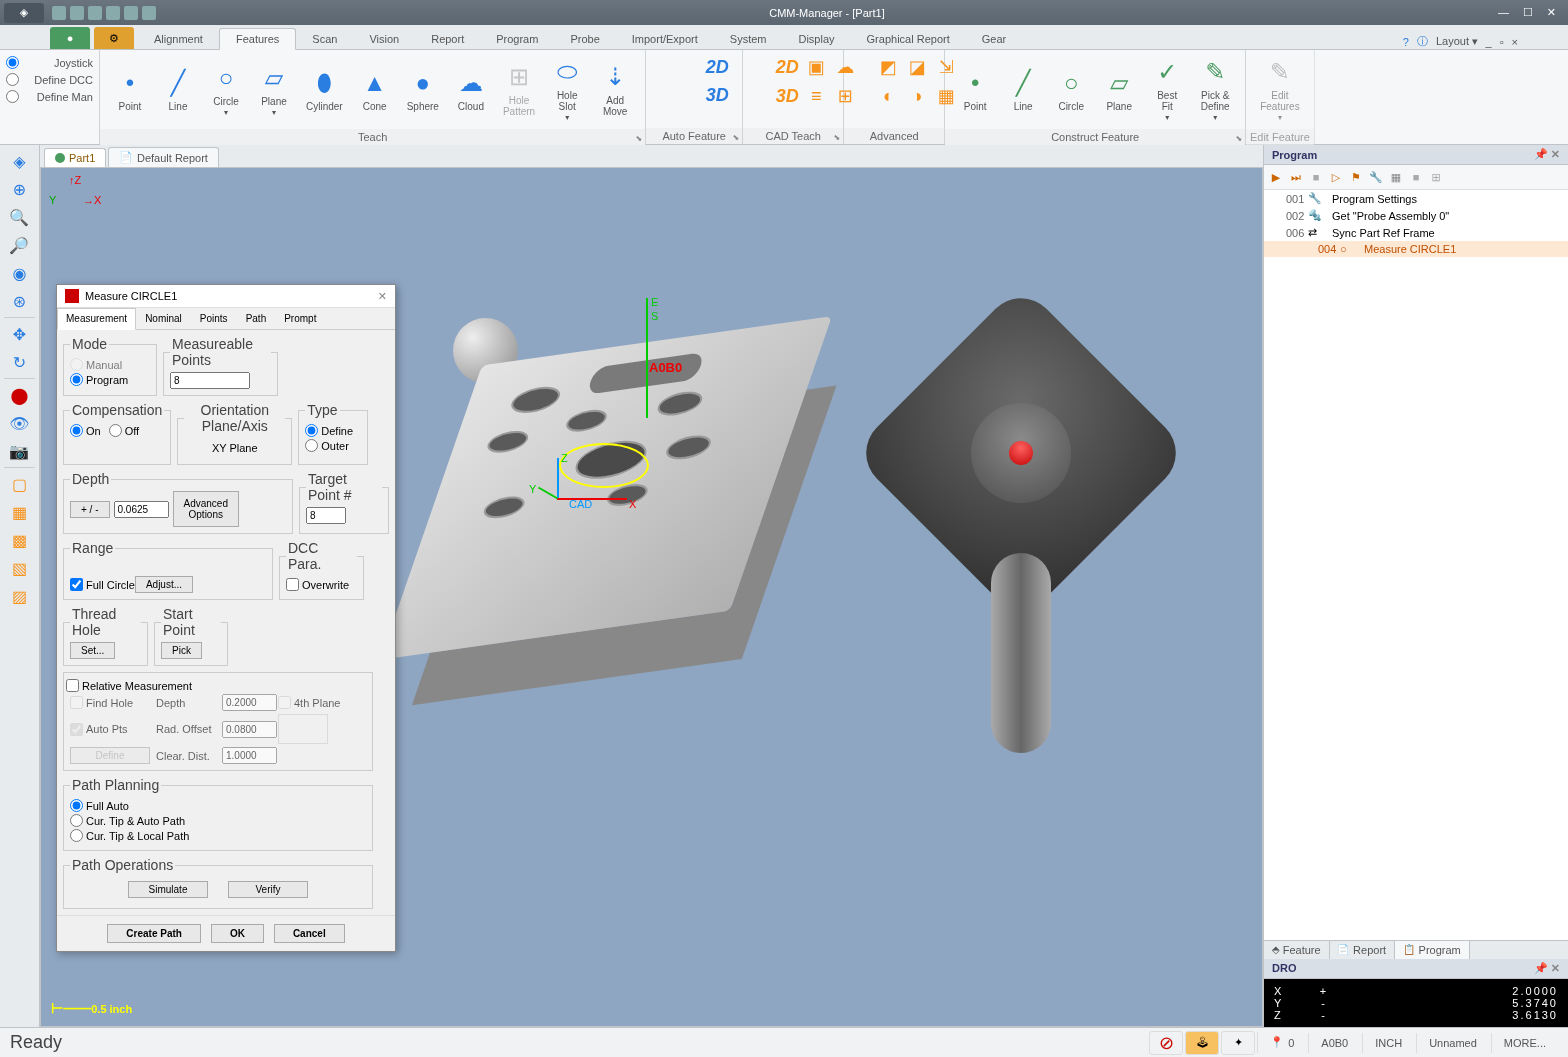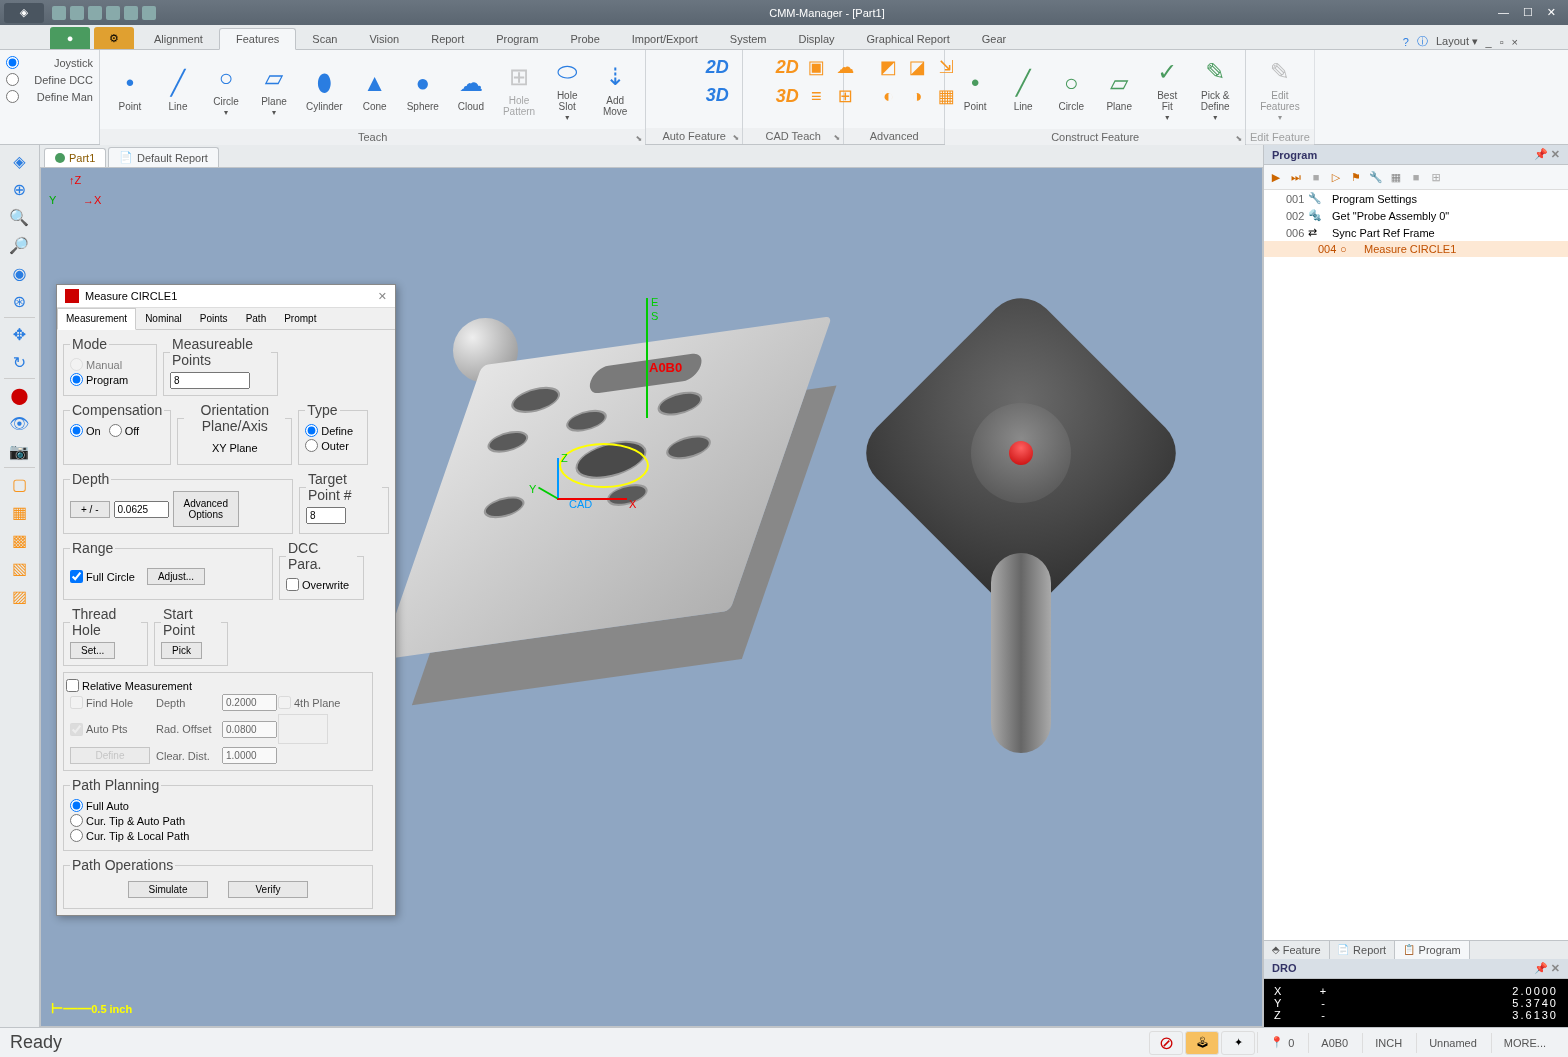--- a/index.html
+++ b/index.html
@@ -553,21 +553,21 @@
       <legend>Depth</legend>
       <button>+ / -</button>
       <input type="text" value="0.0625" style="">
       <button style="white-space:pre;height:36px">Advanced
 Options</button>
     </fieldset>
     <fieldset style="width:90px">
       <legend>Target Point #</legend>
       <input type="text" style="width: 40px;" value="8">
     </fieldset>
-    <fieldset style="width:210px;display:flex;align-items:center;gap:12px">
+    <fieldset style="width:210px;display:flex;align-items:flex-end;gap:0">
       <legend>Range</legend>
       <label>
           <input type="checkbox" checked="" style="">
           <span>Full Circle</span>
         </label>
       <button>Adjust...</button>
     </fieldset>
     <fieldset style="width:85px">
       <legend>DCC Para.</legend>
       <label>
@@ -628,20 +628,25 @@
         </label>
     </fieldset>
     <fieldset style="width:310px">
       <legend>Path Operations</legend>
       <div style="display:flex;gap:20px;justify-content:center;padding:4px">
         <button style="width:80px">Simulate</button>
         <button style="width:80px">Verify</button>
       </div>
     </fieldset>
   </div>
+  <div class="dlg-btns">
+    <button style="font-weight:bold">Create Path</button>
+    <button style="font-weight:bold">OK</button>
+    <button style="font-weight:bold">Cancel</button>
+  </div>
 </div>
 
 <div class="statusbar">
   <div class="status">Ready</div>
   <div class="right">
     <div class="iconcell">
         <span style="color:#c00;font-size:18px">⊘</span>
       </div>
     <div class="iconcell active" style="background:#f7c060">🕹</div>
     <div class="iconcell">✦</div>

